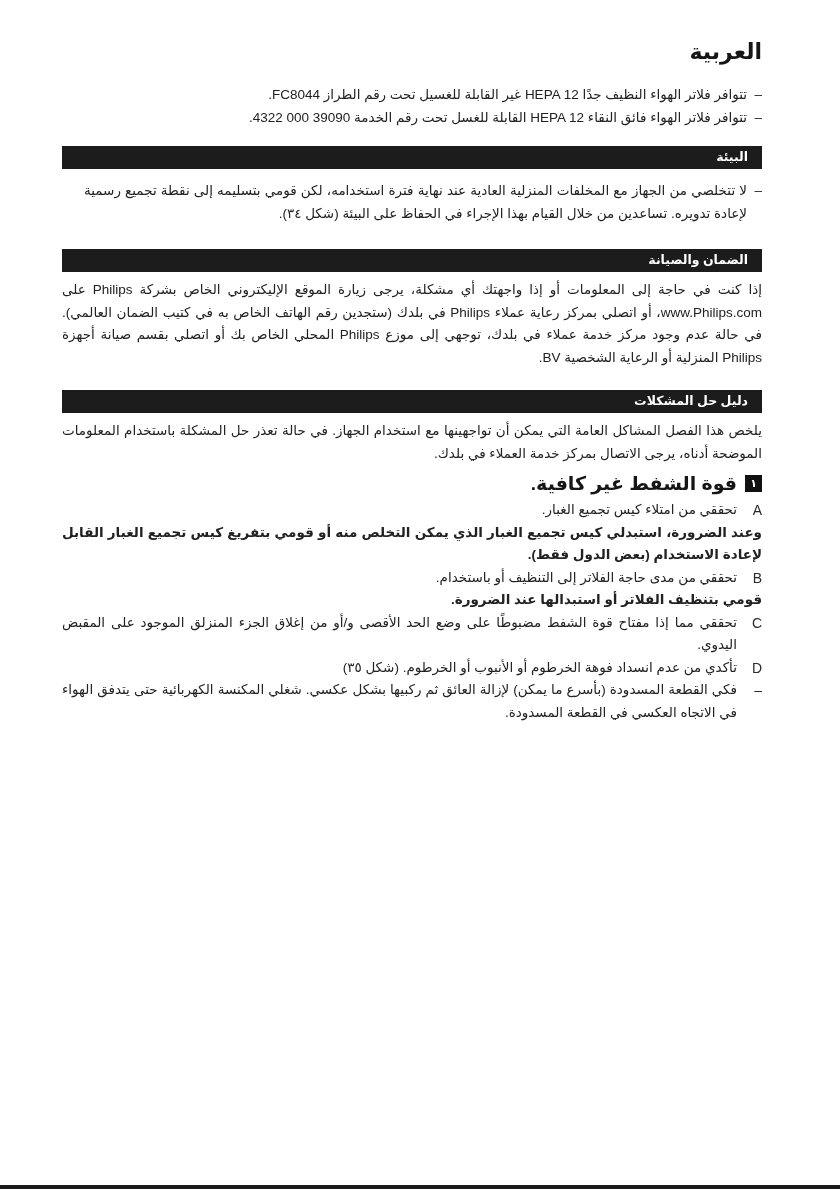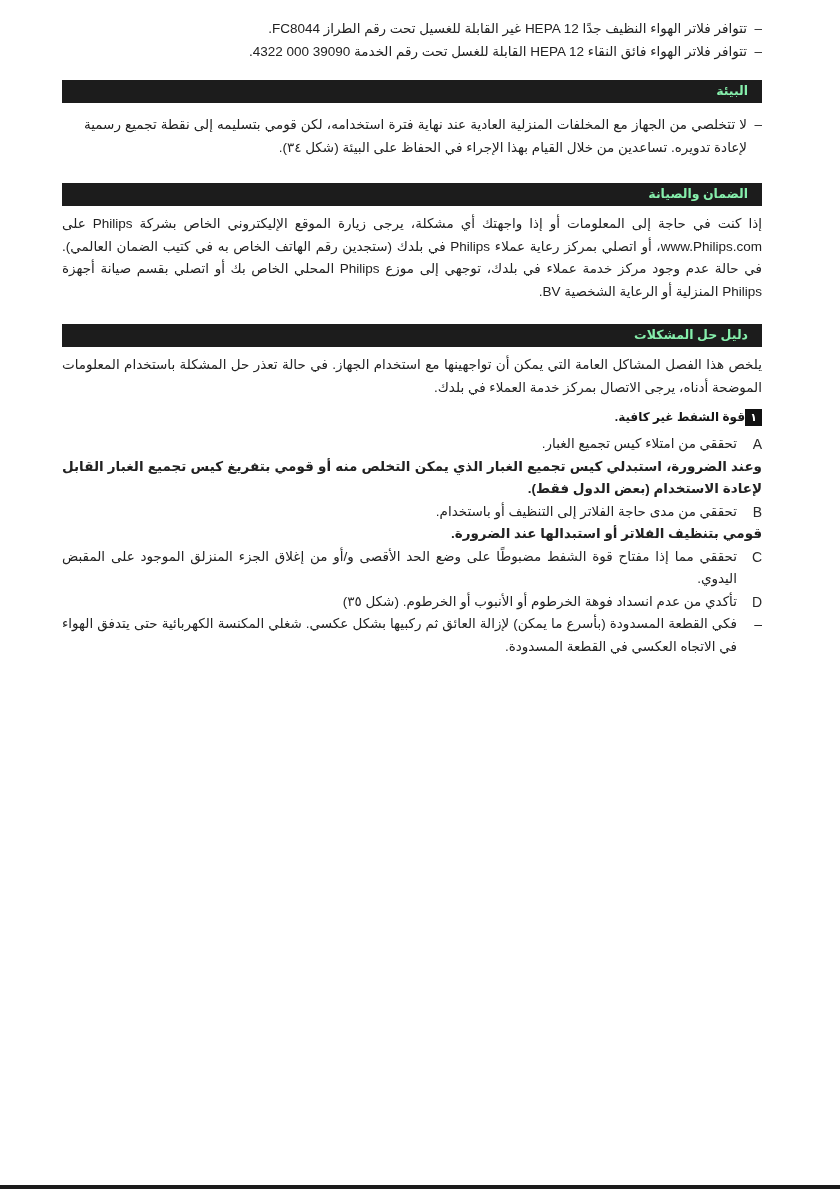--- a/index.html
+++ b/index.html
@@ -21,42 +21,42 @@
   .body-txt{font-size:13.5px;line-height:22.5px;color:#222;}
 
   .top-bullets{margin-top:18px;}
 
   .li{display:flex;}
   .li .marker{flex:0 0 15px;color:#222;}
   .li .li-text{flex:1 1 auto;text-align:justify;}
   .li.inset .li-text{margin-left:22px;}
 
   .bar{
-    height:23px;line-height:23px;background:#1c1c1c;color:#86efac;
+    height:23px;line-height:23px;background:#1c1c1c;color:#ffffff;
     font-size:12.5px;font-weight:bold;text-align:right;
     padding-left:14px;padding-right:14px;
   }
   .bar-1{margin-top:17px;}
   .bar-2{margin-top:24px;}
   .bar-3{margin-top:21px;}
 
   .after-bar{margin-top:11px;}
   .para{margin:0;text-align:justify;}
   .para.after-bar-tight{margin-top:7px;}
 
   .problem-heading{
     margin-top:6px;display:flex;align-items:center;height:24px;
   }
   .num-box{
     flex:0 0 17px;width:17px;height:17px;background:#111;
     color:#fff;font-size:11px;font-weight:bold;line-height:17px;
     text-align:center;display:inline-block;
   }
   .problem-title{
-    font-weight:bold;font-size:12px;color:#161616;
+    margin-right:8px;font-weight:bold;font-size:19px;color:#161616;
   }
 
   .steps{margin-top:4px;}
   .step{display:flex;}
   .step .marker{
     flex:0 0 25px;color:#2a2a2a;font-size:14px;
     font-family:"Liberation Sans","DejaVu Sans",sans-serif;
   }
   .step .step-text{flex:1 1 auto;text-align:justify;}
   .note{margin:0;text-align:justify;font-weight:bold;}
@@ -65,20 +65,21 @@
     position:absolute;left:0;top:1185px;width:840px;height:4px;
     background:#1b1b1b;
   }
 </style>
 </head>
 <body>
 
 <div class="page">
   <div class="content">
 
+    <h1 class="title">العربية</h1>
 
     <div class="top-bullets body-txt">
       <div class="li inset">
         <span class="marker">–</span>
         <div class="li-text">تتوافر فلاتر الهواء النظيف جدًا HEPA 12 غير القابلة للغسيل تحت رقم الطراز FC8044.</div>
       </div>
       <div class="li inset">
         <span class="marker">–</span>
         <div class="li-text">تتوافر فلاتر الهواء فائق النقاء HEPA 12 القابلة للغسل تحت رقم الخدمة ‪4322 000 39090‬.</div>
       </div>

